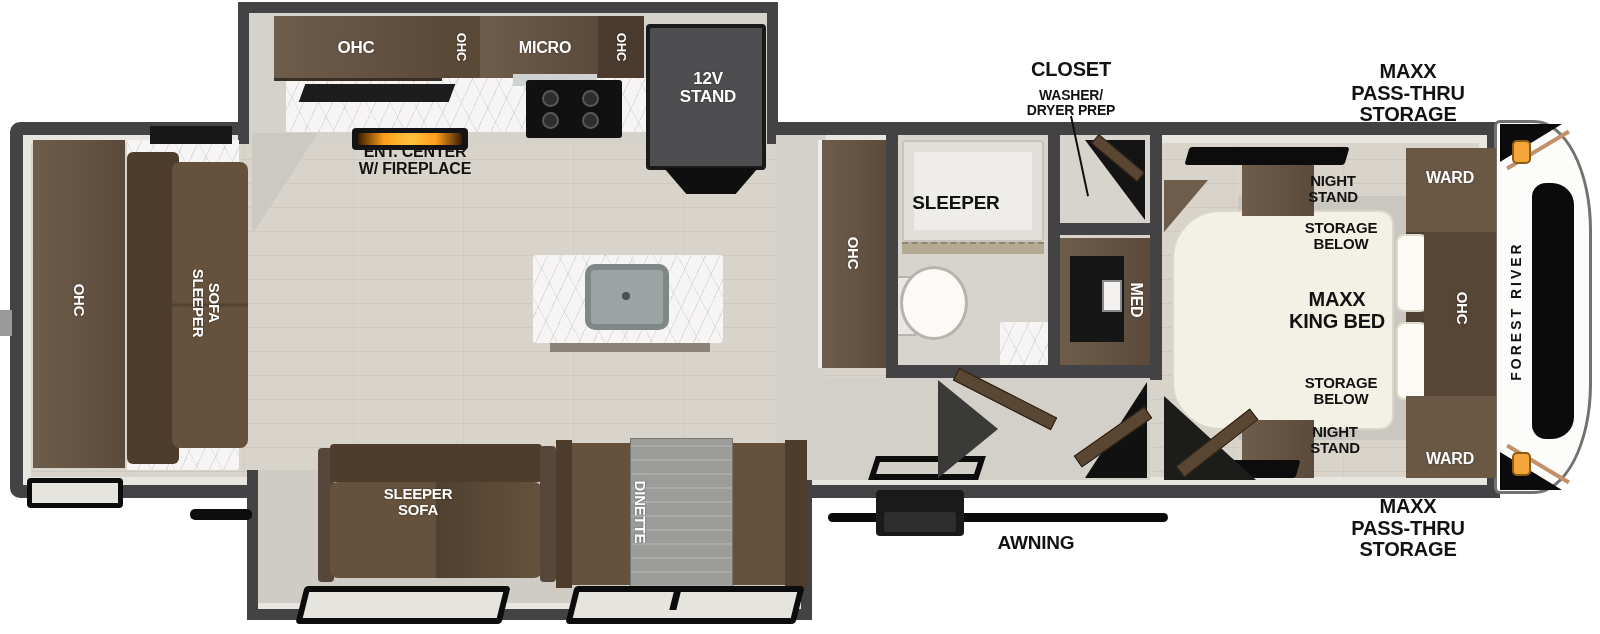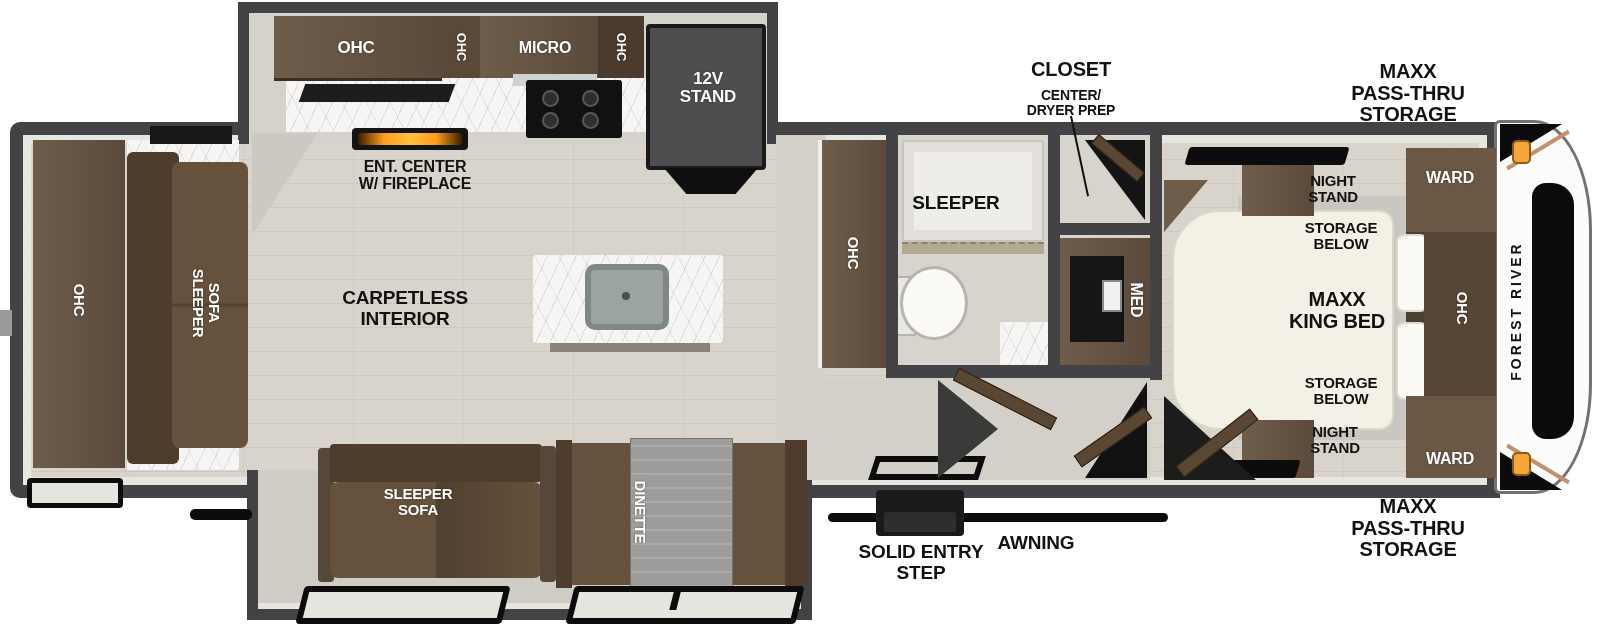--- a/index.html
+++ b/index.html
@@ -189,30 +189,26 @@
 STAND</div>
   <div class="lbl wlbl vert s15" style="left:853px;top:253px;">OHC</div>
   <div class="lbl wlbl vert s16" style="left:1136px;top:300px;">MED</div>
   <div class="lbl wlbl s15" style="left:418px;top:502px;">SLEEPER
 SOFA</div>
   <div class="lbl wlbl vert s15" style="left:640px;top:512px;">DINETTE</div>
   <div class="lbl wlbl s16" style="left:1450px;top:178px;">WARD</div>
   <div class="lbl wlbl vert s15" style="left:1462px;top:308px;">OHC</div>
   <div class="lbl wlbl s16" style="left:1450px;top:459px;">WARD</div>
 
-  <div class="lbl s16" style="left:415px;top:175px;">ENT. CENTER
+  <div class="lbl s16" style="left:415px;top:160px;">ENT. CENTER
 W/ FIREPLACE</div>
-  <div class="lbl s19" style="left:405px;top:309px;">CARPETLESS
-INTERIOR</div>
   <div class="lbl s19" style="left:956px;top:203px;">SLEEPER</div>
   <div class="lbl s20" style="left:1071px;top:70px;">CLOSET</div>
-  <div class="lbl s14" style="left:1071px;top:103px;">CENTER/
+  <div class="lbl s14" style="left:1071px;top:103px;">WASHER/
 DRYER PREP</div>
-  <div class="lbl s19" style="left:921px;top:563px;">SOLID ENTRY
-STEP</div>
   <div class="lbl s19" style="left:1036px;top:543px;">AWNING</div>
   <div class="lbl s15" style="left:1333px;top:189px;">NIGHT
 STAND</div>
   <div class="lbl s15" style="left:1341px;top:236px;">STORAGE
 BELOW</div>
   <div class="lbl s20" style="left:1337px;top:311px;">MAXX
 KING BED</div>
   <div class="lbl s15" style="left:1341px;top:391px;">STORAGE
 BELOW</div>
   <div class="lbl s15" style="left:1335px;top:440px;">NIGHT

